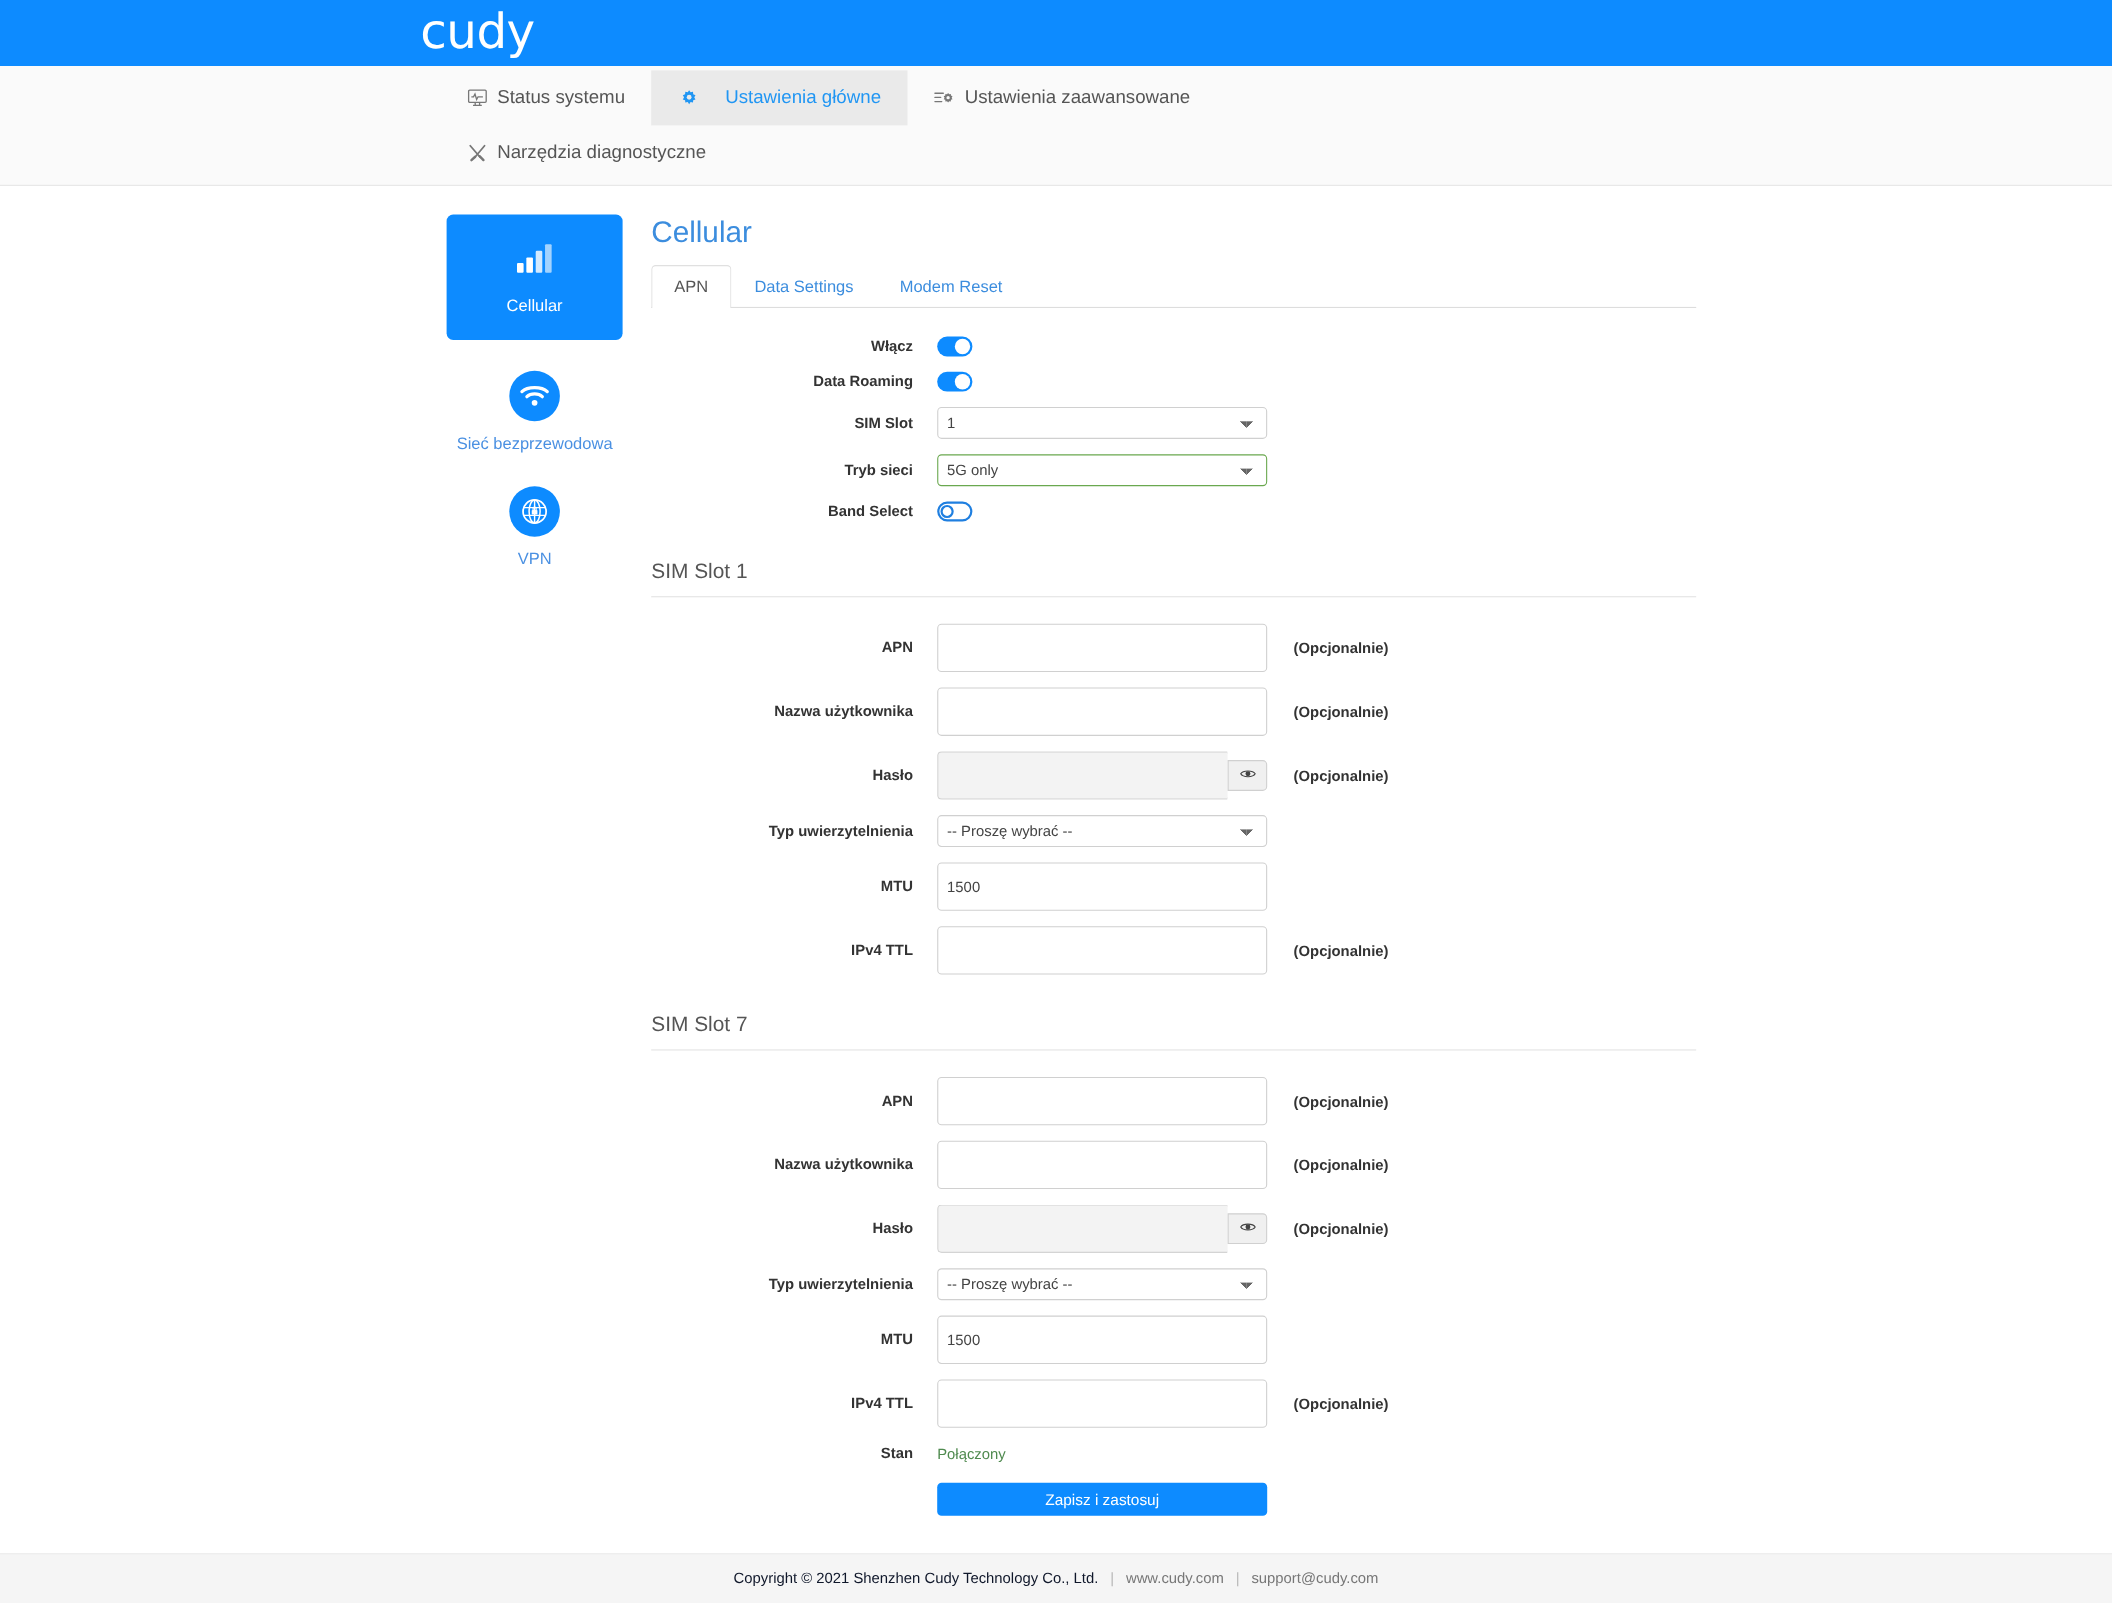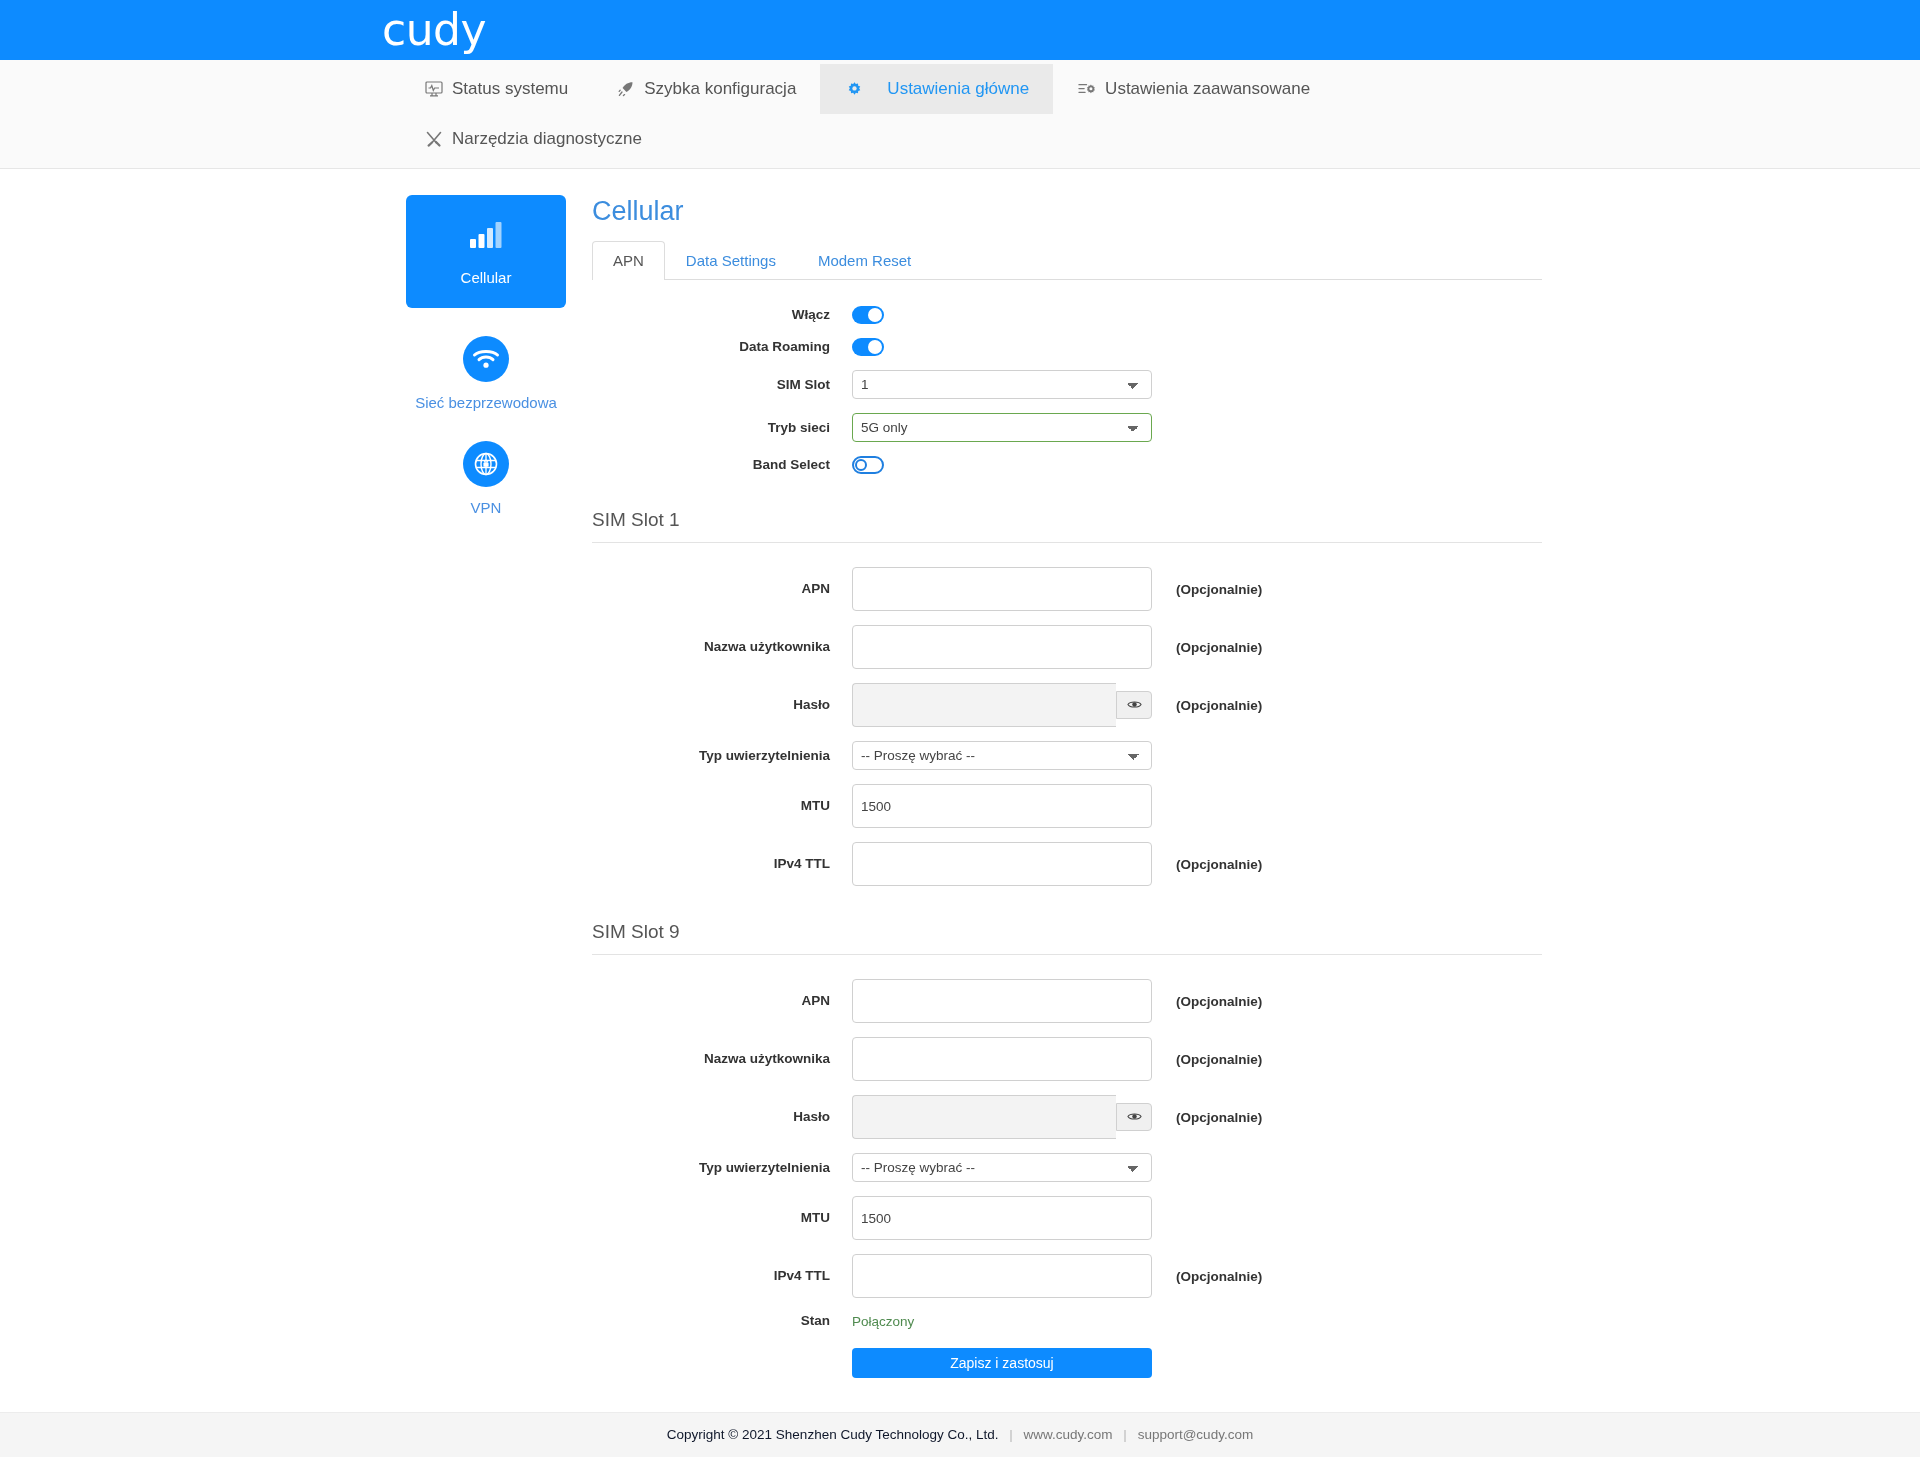--- a/index.html
+++ b/index.html
@@ -292,29 +292,20 @@
       <span class="ico">
         <svg width="18" height="18" viewBox="0 0 18 18">
           <rect x="1" y="2" width="16" height="11" rx="1" fill="none" stroke="#777" stroke-width="1.2"></rect>
           <path d="M3.5 8 L5.5 8 L6.8 5.5 L8.3 10.5 L9.6 8 L14 8" fill="none" stroke="#777" stroke-width="1.2"></path>
           <path d="M7 13 L7 15.5 M11 13 L11 15.5 M5 15.8 L13 15.8" stroke="#777" stroke-width="1.2" fill="none"></path>
         </svg>
       </span>
       <span>Status systemu</span>
     </div>
 
-    <div class="navitem">
-      <span class="ico">
-        <svg width="18" height="18" viewBox="0 0 18 18">
-          <path d="M15.5 2.2 C11 2.2 7.5 4.5 5.6 8.1 L9.4 11.9 C13 10 15.5 6.5 15.5 2.2 Z" fill="#777"></path>
-          <path d="M5 12 L2.4 15.4 M3.2 10.2 L2.2 11.4 M7.6 14.6 L6.4 15.6" stroke="#777" stroke-width="1.3" fill="none" stroke-linecap="round"></path>
-        </svg>
-      </span>
-      <span>Szybka konfiguracja</span>
-    </div>
 
     <div class="navitem active">
       <span class="ico">
         <svg width="17" height="17" viewBox="0 0 18 18">
           <path d="M9 1.2 L10.4 3.1 L12.7 2.6 L12.9 5 L15.1 5.8 L13.9 7.8 L15.1 9.9 L12.9 10.7 L12.7 13 L10.4 12.5 L9 14.5 L7.6 12.5 L5.3 13 L5.1 10.7 L2.9 9.9 L4.1 7.8 L2.9 5.8 L5.1 5 L5.3 2.6 L7.6 3.1 Z" fill="#2196f3"></path>
           <circle cx="9" cy="7.85" r="2.3" fill="#eaeaea"></circle>
         </svg>
       </span>
       <span>Ustawienia główne</span>
     </div>
@@ -499,21 +490,21 @@
 
       <div class="frow">
         <div class="flabel">IPv4 TTL</div>
         <div class="fctl">
           <input class="txt" type="text" value="" style="">
         </div>
         <div class="hint">(Opcjonalnie)</div>
       </div>
     </div>
 
-    <div class="section-title">SIM Slot 9</div>
+    <div class="section-title">SIM Slot 7</div>
     <div class="section-rule"></div>
 
     <div>
 
       <div class="frow">
         <div class="flabel">APN</div>
         <div class="fctl">
           <input class="txt" type="text" value="" style="">
         </div>
         <div class="hint">(Opcjonalnie)</div>

